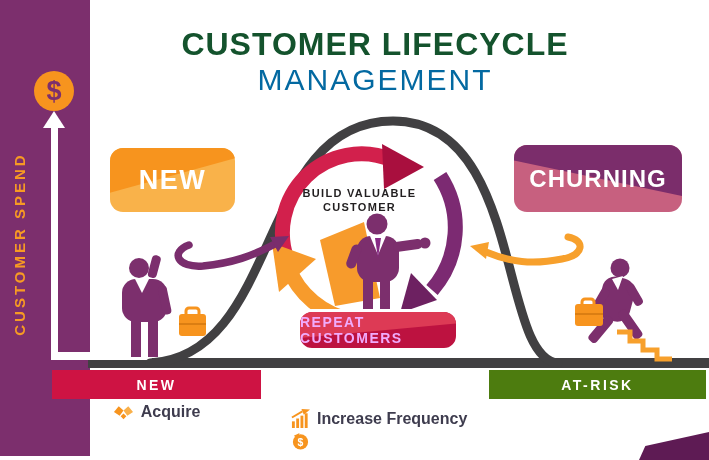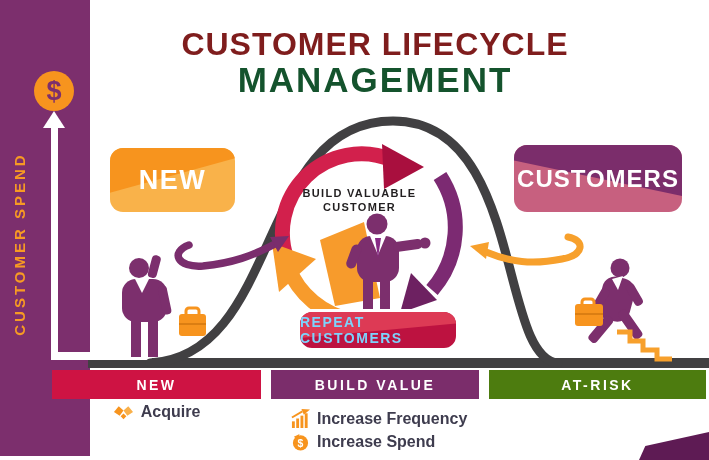--- a/index.html
+++ b/index.html
@@ -18,22 +18,22 @@
     border-left:11px solid transparent;border-right:11px solid transparent;border-bottom:17px solid #fff;
   }
   .axis-shaft{position:absolute;left:51px;top:126px;width:7px;height:228px;background:#fff;}
   .axis-base{position:absolute;left:51px;top:352px;width:101px;height:8px;background:#fff;z-index:3;}
   .spend-label{
     position:absolute;left:-72px;top:232px;width:190px;height:24px;transform:rotate(-90deg);
     text-align:center;color:#f79a23;font-size:15px;font-weight:800;letter-spacing:3px;white-space:nowrap;
   }
   
   .title{position:absolute;left:70px;top:26px;width:610px;text-align:center;z-index:4;}
-  .title .t1{color:#7f1d1d;font-size:32px;line-height:36px;font-weight:800;letter-spacing:1px;}
-  .title .t2{color:#14532d;font-size:35px;line-height:36px;font-weight:700;letter-spacing:2px;}
+  .title .t1{color:#14532d;font-size:32px;line-height:36px;font-weight:800;letter-spacing:1px;}
+  .title .t2{color:#0369a1;font-size:30px;line-height:36px;font-weight:400;letter-spacing:2px;}
   
   .ground{position:absolute;left:88px;top:358px;width:621px;height:10px;background:#414042;z-index:2;}
   
   .scene{position:absolute;left:0;top:0;width:709px;height:460px;z-index:4;pointer-events:none;}
   
   .badge{position:absolute;border-radius:13px;overflow:hidden;z-index:5;
          display:flex;align-items:center;justify-content:center;color:#fff;font-weight:800;}
   .badge .diag{position:absolute;inset:0;}
   .badge span{position:relative;}
   .badge-new{left:110px;top:148px;width:125px;height:64px;background:#f9b24a;font-size:27px;letter-spacing:1.5px;}
@@ -41,21 +41,21 @@
   .badge-churn{left:514px;top:145px;width:168px;height:67px;background:#c7607f;font-size:24px;letter-spacing:1px;}
   .badge-churn .diag{background:#7b2d6b;clip-path:polygon(0 0,100% 0,100% 76%,0 23%);}
   
   .mvc-label{
     position:absolute;left:287px;top:186px;width:145px;z-index:5;text-align:center;
     color:#221f20;font-size:11px;line-height:14px;font-weight:800;letter-spacing:1.3px;
   }
   .repeat-badge{
     position:absolute;left:297px;top:309px;width:156px;height:36px;border-radius:15px;overflow:hidden;
     background:#bd1240;z-index:6;display:flex;align-items:center;justify-content:center;
-    color:#7dd3fc;font-size:14px;font-weight:800;letter-spacing:1.5px;border:3px solid #fff;
+    color:#f0abfc;font-size:14px;font-weight:800;letter-spacing:1.5px;border:3px solid #fff;
   }
   .repeat-badge .diag{position:absolute;inset:0;background:#dd3a55;clip-path:polygon(0 0,100% 0,100% 32%,0 72%);}
   .repeat-badge span{position:relative;}
   
   .phase{position:absolute;top:370px;height:29px;z-index:5;display:flex;align-items:center;justify-content:center;
          color:#fff;font-size:14px;font-weight:800;letter-spacing:2.5px;}
   .phase-new{left:52px;width:209px;background:#ce1343;}
   .phase-build{left:271px;width:208px;background:#7b2d6b;}
   .phase-risk{left:489px;width:217px;background:#4d7c0f;}
   
@@ -164,34 +164,31 @@
     </g>
     <path d="M617 332 h13 v9 h13 v9 h14 v9 h15" fill="none" stroke="#f7a02c" stroke-width="5"></path>
   </svg>
 
   <div class="badge badge-new">
     <div class="diag"></div>
     <span>NEW</span>
   </div>
   <div class="badge badge-churn">
     <div class="diag"></div>
-    <span>CUSTOMERS</span>
+    <span>CHURNING</span>
   </div>
 
   <div class="mvc-label">BUILD VALUABLE CUSTOMER</div>
   <div class="repeat-badge">
     <div class="diag"></div>
     <span>REPEAT CUSTOMERS</span>
   </div>
 
   <div class="phase phase-new">
     <span>NEW</span>
-  </div>
-  <div class="phase phase-build">
-    <span>BUILD VALUE</span>
   </div>
   <div class="phase phase-risk">
     <span>AT-RISK</span>
   </div>
 
   <div class="actions act-new">
     <div class="action">
       <svg width="21" height="16" viewBox="0 0 22 16">
         <path d="M1 8 L6 2 L11 6.5 L7 12 Z" fill="#f7941e"></path>
         <path d="M21 8 L16 2 L11 6.5 L15 12 Z" fill="#f9b04a"></path>
@@ -212,19 +209,18 @@
         <polygon points="11,0 20,0.5 13.5,6" fill="#f7941e"></polygon>
       </svg>
       <span>Increase Frequency</span>
     </div>
     <div class="action">
       <svg width="19" height="19" viewBox="0 0 20 20">
         <polygon points="3,5 9,2 7,8" fill="#f7941e"></polygon>
         <circle cx="10" cy="11.5" r="8" fill="#f7941e"></circle>
         <text x="10" y="15.5" font-size="11" font-weight="bold" fill="#ffffff" text-anchor="middle" font-family="Liberation Sans, sans-serif">$</text>
       </svg>
-      <span>Increase Spend</span>
     </div>
   </div>
 
 
   <div class="corner"></div>
 </div>
 
 </body></html>

